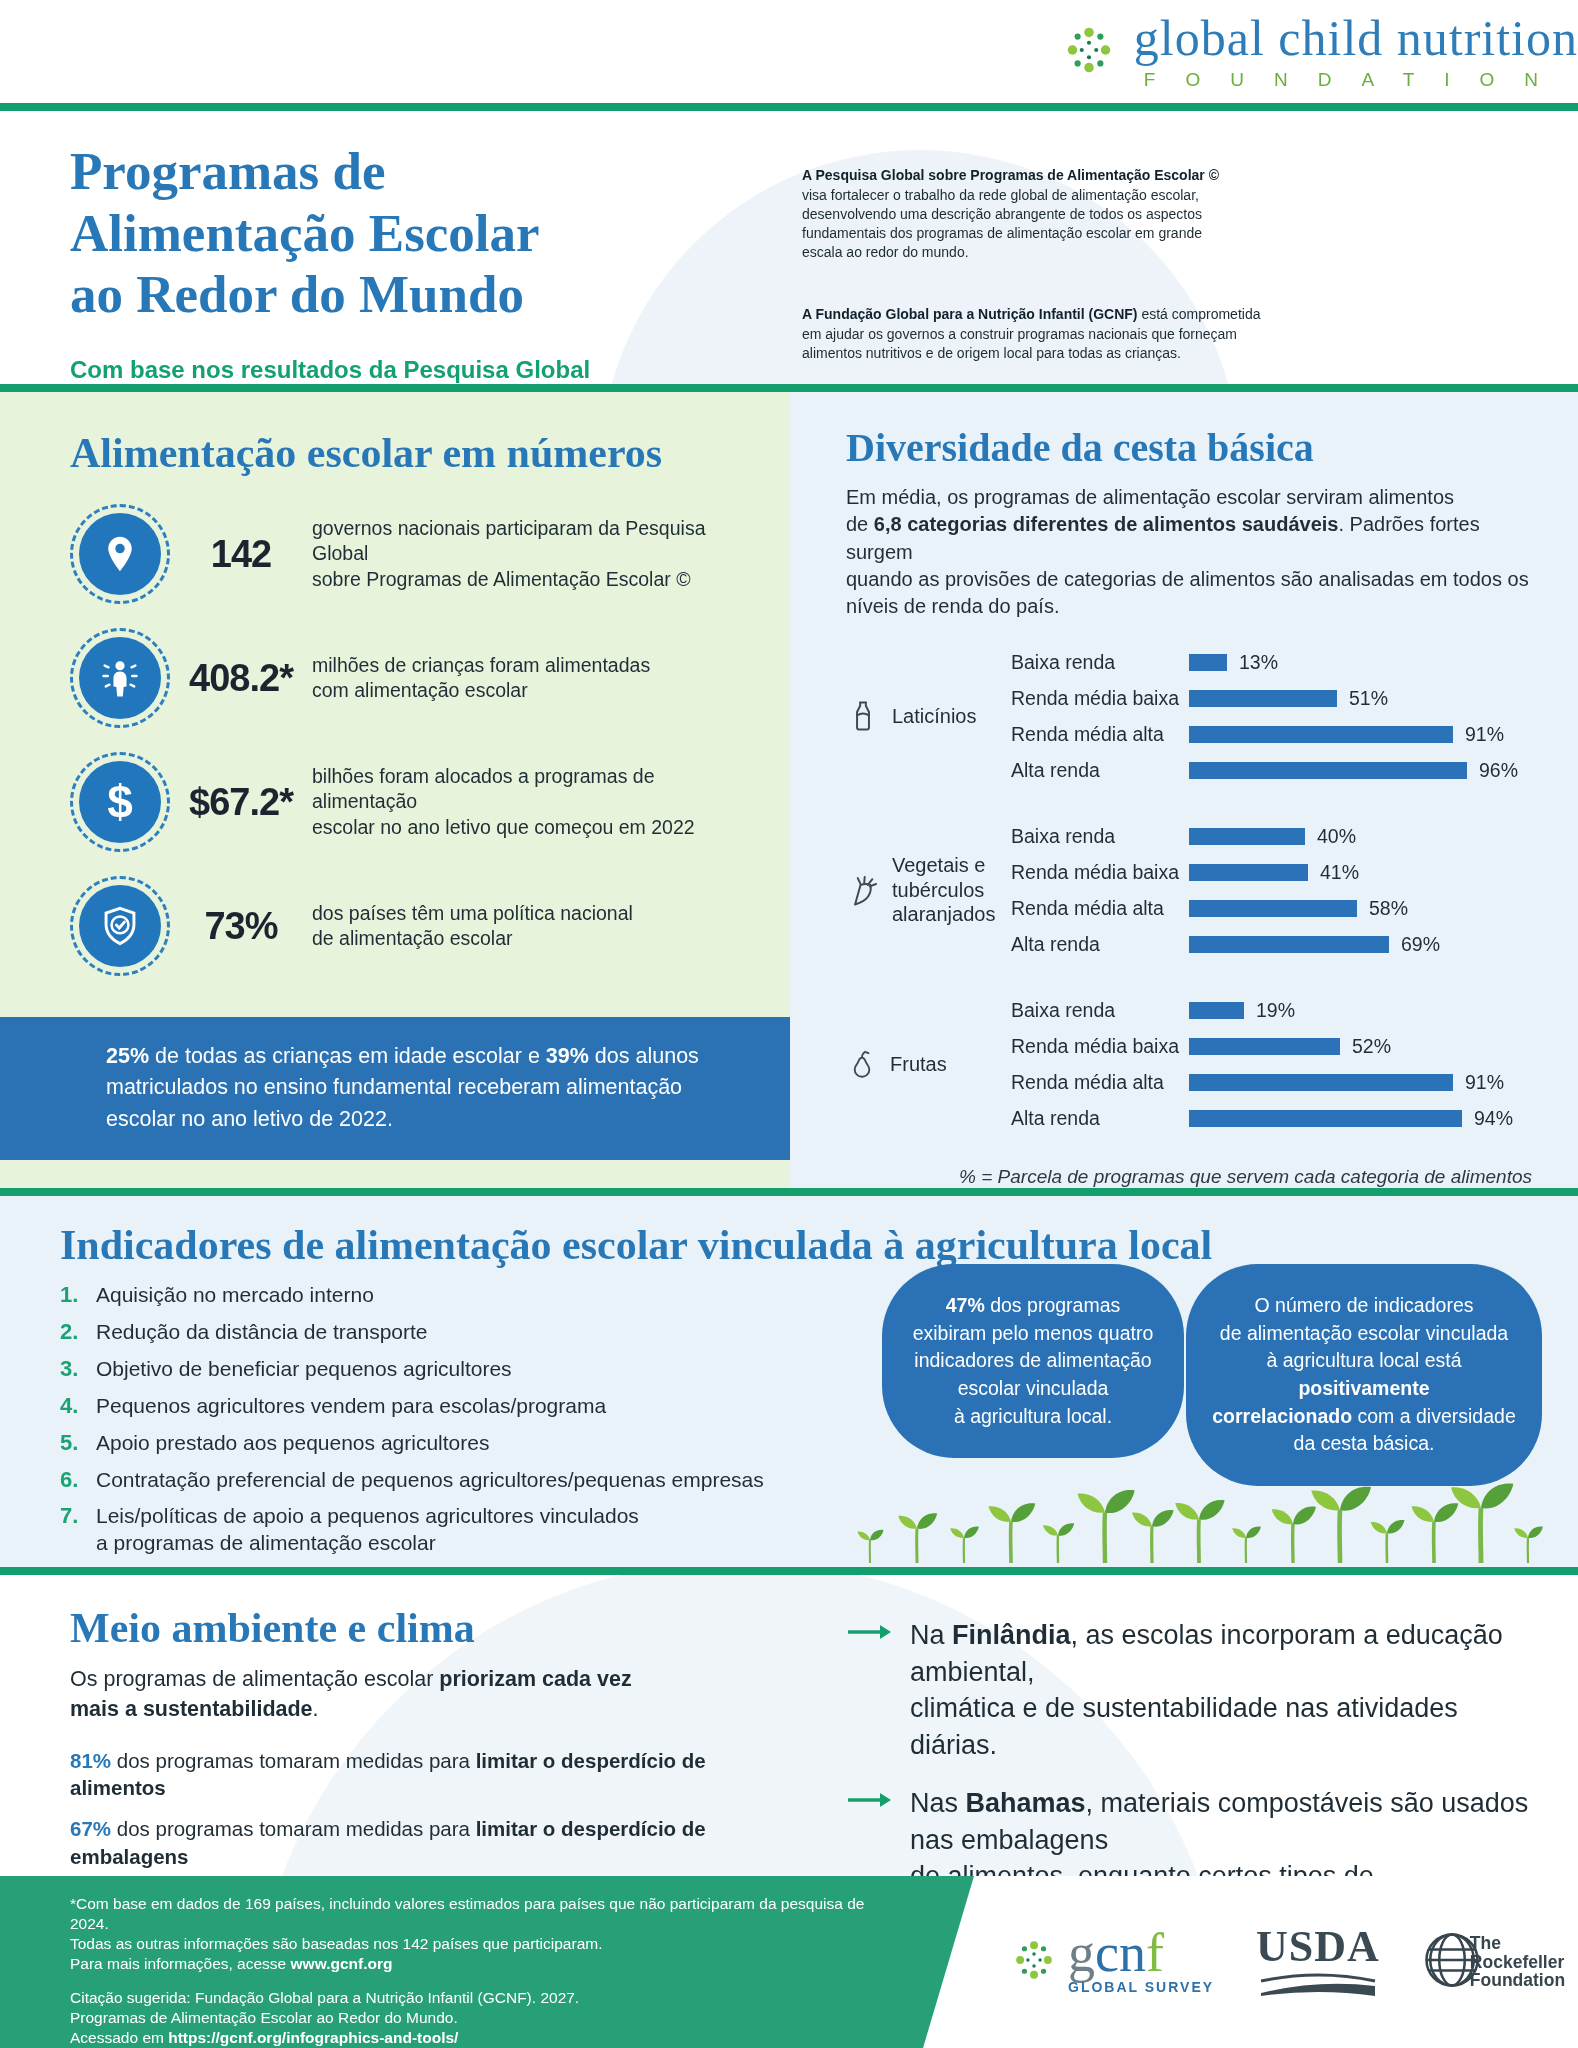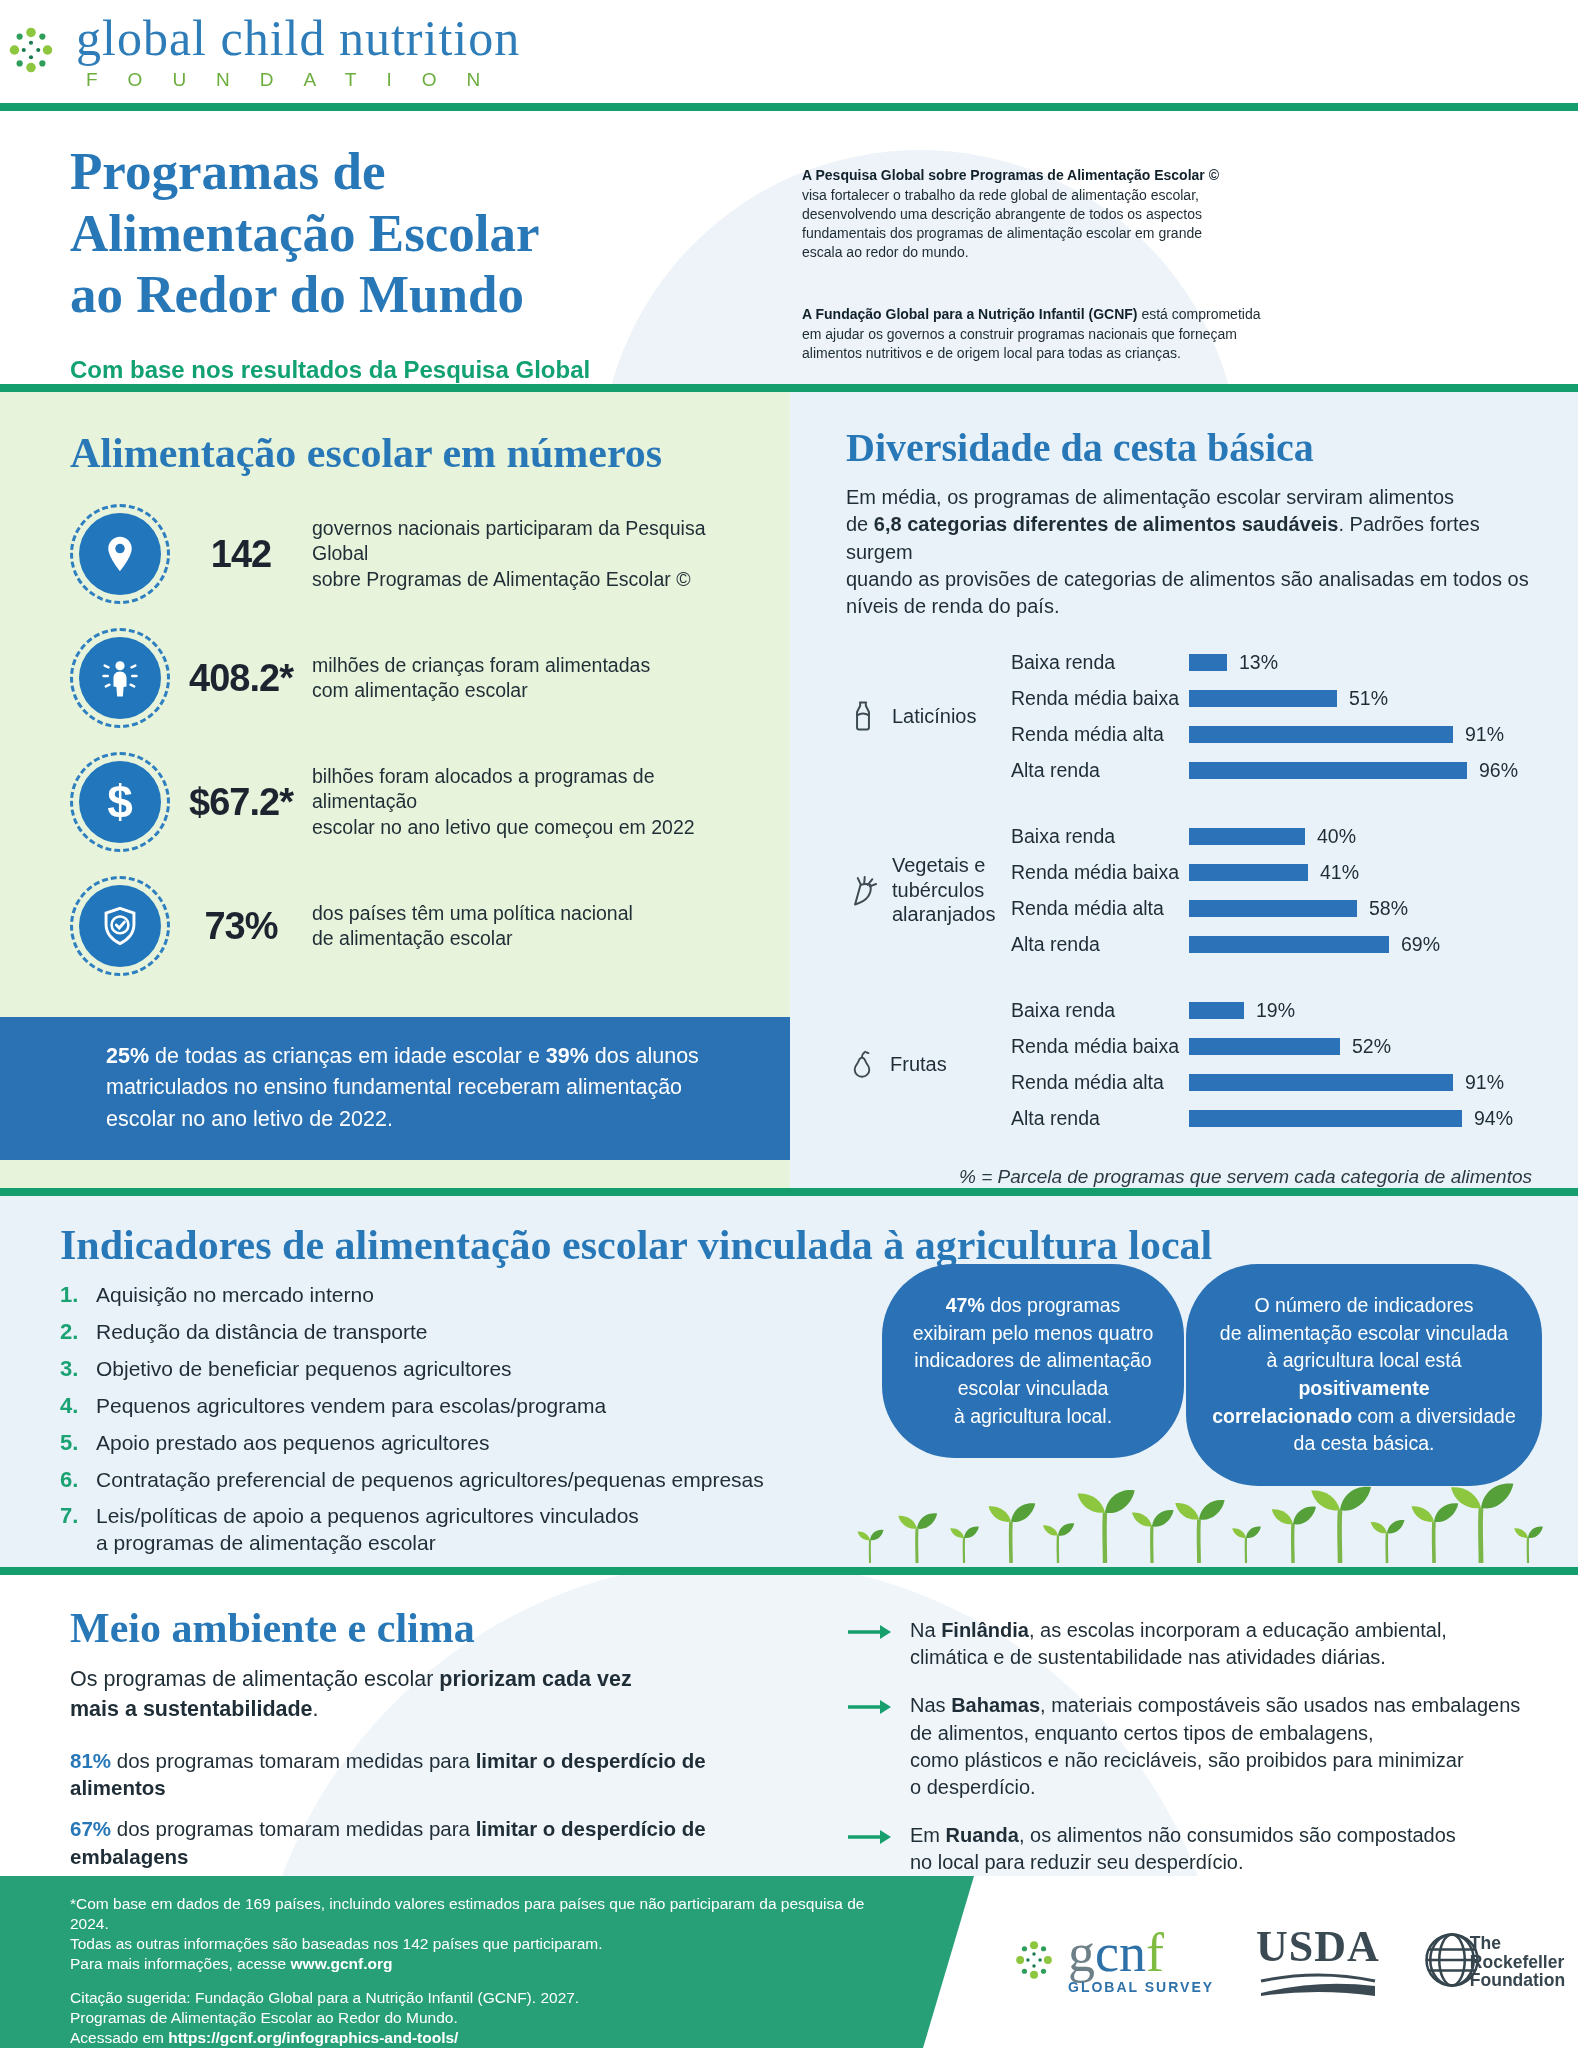--- a/index.html
+++ b/index.html
@@ -5,21 +5,21 @@
   * { box-sizing: border-box; margin: 0; padding: 0; }
   body { font-family: "Liberation Sans", sans-serif; background: #fff; }
   .page { position: relative; width: 1578px; height: 2048px; overflow: hidden; background: #fff; display: flex; flex-direction: column; }
 
   
   .globe-wm { position: absolute; border-radius: 50%; background: #edf3f8; z-index: 0; }
   .globe-wm.one { left: 600px; top: 150px; width: 640px; height: 640px; }
   .globe-wm.two { left: 250px; top: 1560px; width: 980px; height: 980px; background:#f0f5fa; }
 
   
-  .header { position: relative; z-index: 2; height: 118px; background: #fff; display: flex; justify-content: flex-start; align-items: center; border-radius: 23px; }
+  .header { position: relative; z-index: 2; height: 118px; background: #fff; display: flex; justify-content: flex-end; align-items: center; border-radius: 23px; }
   .logo { display: flex; align-items: center; gap: 14px; }
   .logo-text-main { font-family: "Liberation Serif", serif; font-size: 50px; color: #2e7db8; letter-spacing: 1px; line-height: 1; }
   .logo-text-sub { font-size: 19px; color: #6cae3e; letter-spacing: 30px; padding-left: 10px; margin-top: 6px; }
 
   .green-bar { height: 9px; background: #149e6d; position: relative; z-index: 2; }
   .divider { height: 9px; background: #149e6d; position: relative; z-index: 3; }
 
   
   .hero { position: relative; z-index: 1; height: 273px; padding: 30px 76px 0 70px; display: flex; border-radius: 8px; }
   .hero-left { width: 640px; }
@@ -73,21 +73,21 @@
   
   .environment { position: relative; z-index: 1; height: 301px; padding: 30px 46px 0 70px; display: flex; }
   .env-left { width: 710px; }
   .env-intro { margin-top: 14px; font-size: 21.5px; line-height: 1.38; color: #1f2d36; white-space: pre-line; }
   .env-stats { margin-top: 22px; display: flex; flex-direction: column; gap: 14px; }
   .env-stat { font-size: 20.5px; line-height: 1.34; color: #1f2d36; white-space: pre-line; }
   .accent { color: #2878b8; }
   .env-right { flex: 1; padding-left: 66px; padding-top: 12px; display: flex; flex-direction: column; gap: 21px; }
   .env-example { display: flex; gap: 18px; }
   .arrow-icon { flex: none; margin-top: 6px; }
-  .env-example-text { font-size: 20px; line-height: 1.36; color: #1f2d36; white-space: pre-line; }
+  .env-example-text { font-size: 27px; line-height: 1.36; color: #1f2d36; white-space: pre-line; }
 
   
   .footer { position: relative; z-index: 2; flex: 1; background: #27a077; color: #fff; padding: 18px 0 0 70px; }
   .footer-note, .footer-citation { font-size: 15.5px; line-height: 1.3; white-space: pre-line; max-width: 830px; }
   .footer-citation { margin-top: 13px; }
   .footer a, .footer b { color: #fff; font-weight: 700; text-decoration: none; }
   .footer-panel { position: absolute; right: 0; top: 0; height: 100%; width: 680px; background: #fff; clip-path: polygon(76px 0, 680px 0, 680px 100%, 25px 100%); display: flex; align-items: center; gap: 42px; padding-left: 110px; }
   .gcnf-logo { display: flex; align-items: center; gap: 8px; }
   .gcnf-word { font-family: "Liberation Serif", serif; font-size: 54px; line-height: .9; }
   .gcnf-g { color: #6e8087; } .gcnf-c, .gcnf-n { color: #2e71a8; } .gcnf-f { color: #80bc41; }

